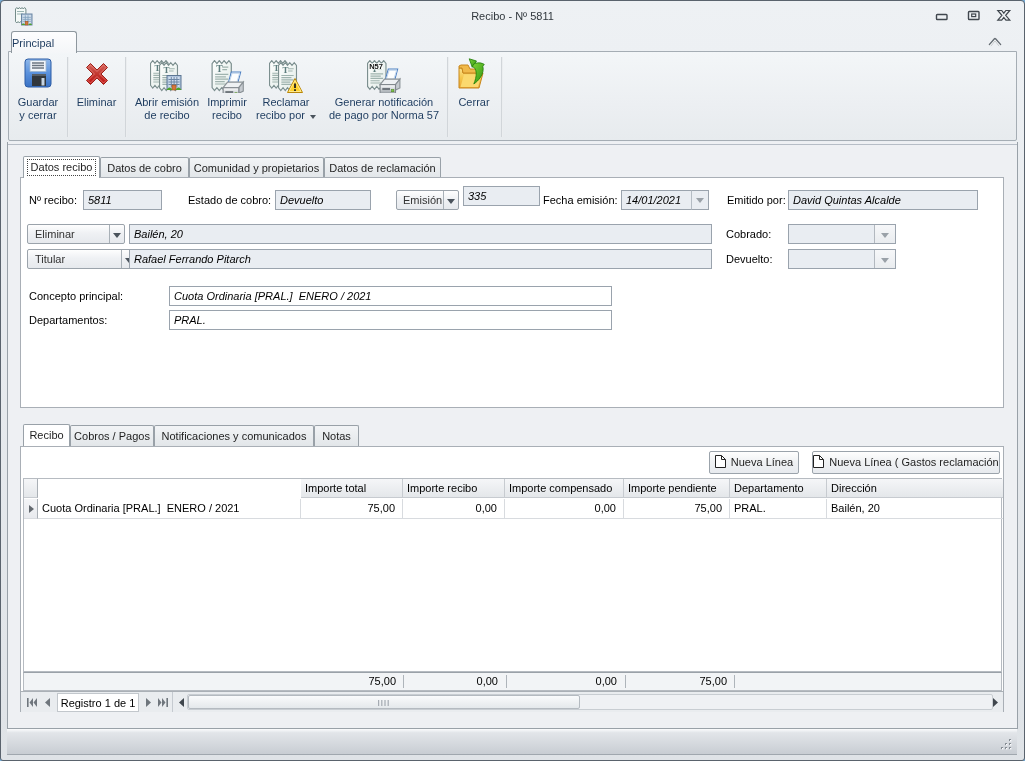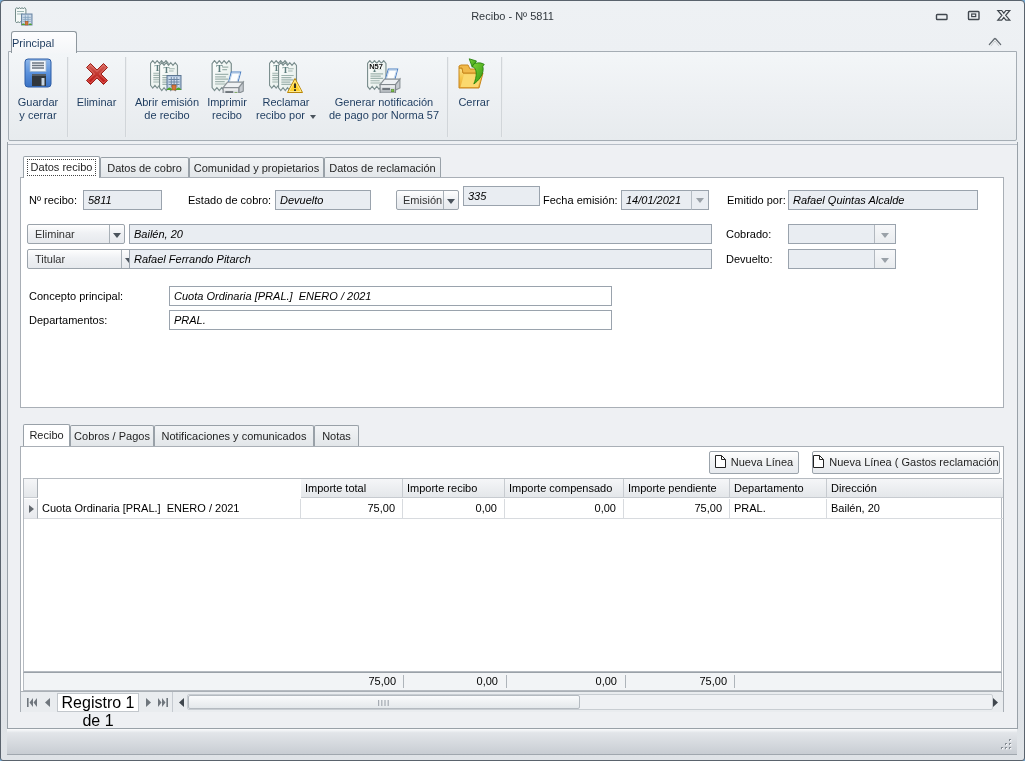--- a/index.html
+++ b/index.html
@@ -267,21 +267,21 @@
           <span class="darr"></span>
         </span>
       </div>
     <div class="fld" style="left:455px;top:44px;width:77px">335</div>
     <div class="lbl" style="left:535px;top:48px">Fecha emisión:</div>
     <div class="fld" style="left:613px;top:48px;width:71px">14/01/2021</div>
     <div class="fld" style="left:683px;top:48px;width:18px;border-left:1px solid #b4bcc4">
         <span class="darr garr" style="left:4px;top:7px"></span>
       </div>
     <div class="lbl" style="left:719px;top:48px">Emitido por:</div>
-    <div class="fld" style="left:780px;top:48px;width:190px">Rafael Quintas Alcalde</div>
+    <div class="fld" style="left:780px;top:48px;width:190px">David Quintas Alcalde</div>
 
     <div class="combo-btn" style="left:19px;top:82px;width:98px">
         <span class="main">Eliminar</span>
         <span class="arr">
           <span class="darr"></span>
         </span>
       </div>
     <div class="fld" style="left:121px;top:82px;width:583px">Bailén, 20</div>
     <div class="lbl" style="left:718px;top:82px">Cobrado:</div>
     <div class="fld" style="left:780px;top:82px;width:108px">
@@ -357,21 +357,21 @@
 
     <div id="gnav" style="position:absolute;left:13px;top:549px;width:982px;height:21px;background:#e9ecef;border-top:1px solid #aab0b6">
       <svg width="10" height="9" style="position:absolute;left:6px;top:6px" viewBox="0 0 10 9">
           <rect x="0" y="0" width="1.6" height="9" fill="#6f767d"></rect>
           <path d="M6,0 L2.5,4.5 L6,9 Z" fill="#6f767d"></path>
           <path d="M10,0 L6.5,4.5 L10,9 Z" fill="#6f767d"></path>
         </svg>
       <svg width="5" height="9" style="position:absolute;left:24px;top:6px" viewBox="0 0 5 9">
           <path d="M5,0 L0,4.5 L5,9 Z" fill="#6f767d"></path>
         </svg>
-      <div style="position:absolute;left:36px;top:1px;width:82px;height:19px;background:#fff;border:1px solid #c2c7cc;line-height:18px;text-align:center;font-size:16px">Registro 1 de 1</div>
+      <div style="position:absolute;left:36px;top:1px;width:82px;height:19px;background:#fff;border:1px solid #c2c7cc;line-height:18px;text-align:center;font-size:11px">Registro 1 de 1</div>
       <svg width="5" height="9" style="position:absolute;left:125px;top:6px" viewBox="0 0 5 9">
           <path d="M0,0 L5,4.5 L0,9 Z" fill="#6f767d"></path>
         </svg>
       <svg width="10" height="9" style="position:absolute;left:137px;top:6px" viewBox="0 0 10 9">
           <path d="M0,0 L3.5,4.5 L0,9 Z" fill="#6f767d"></path>
           <path d="M4,0 L7.5,4.5 L4,9 Z" fill="#6f767d"></path>
           <rect x="8.4" y="0" width="1.6" height="9" fill="#6f767d"></rect>
         </svg>
       <div style="position:absolute;left:151px;top:0;bottom:0;width:1px;background:#c5cad0"></div>
       <svg width="5" height="9" style="position:absolute;left:158px;top:6px" viewBox="0 0 5 9">

